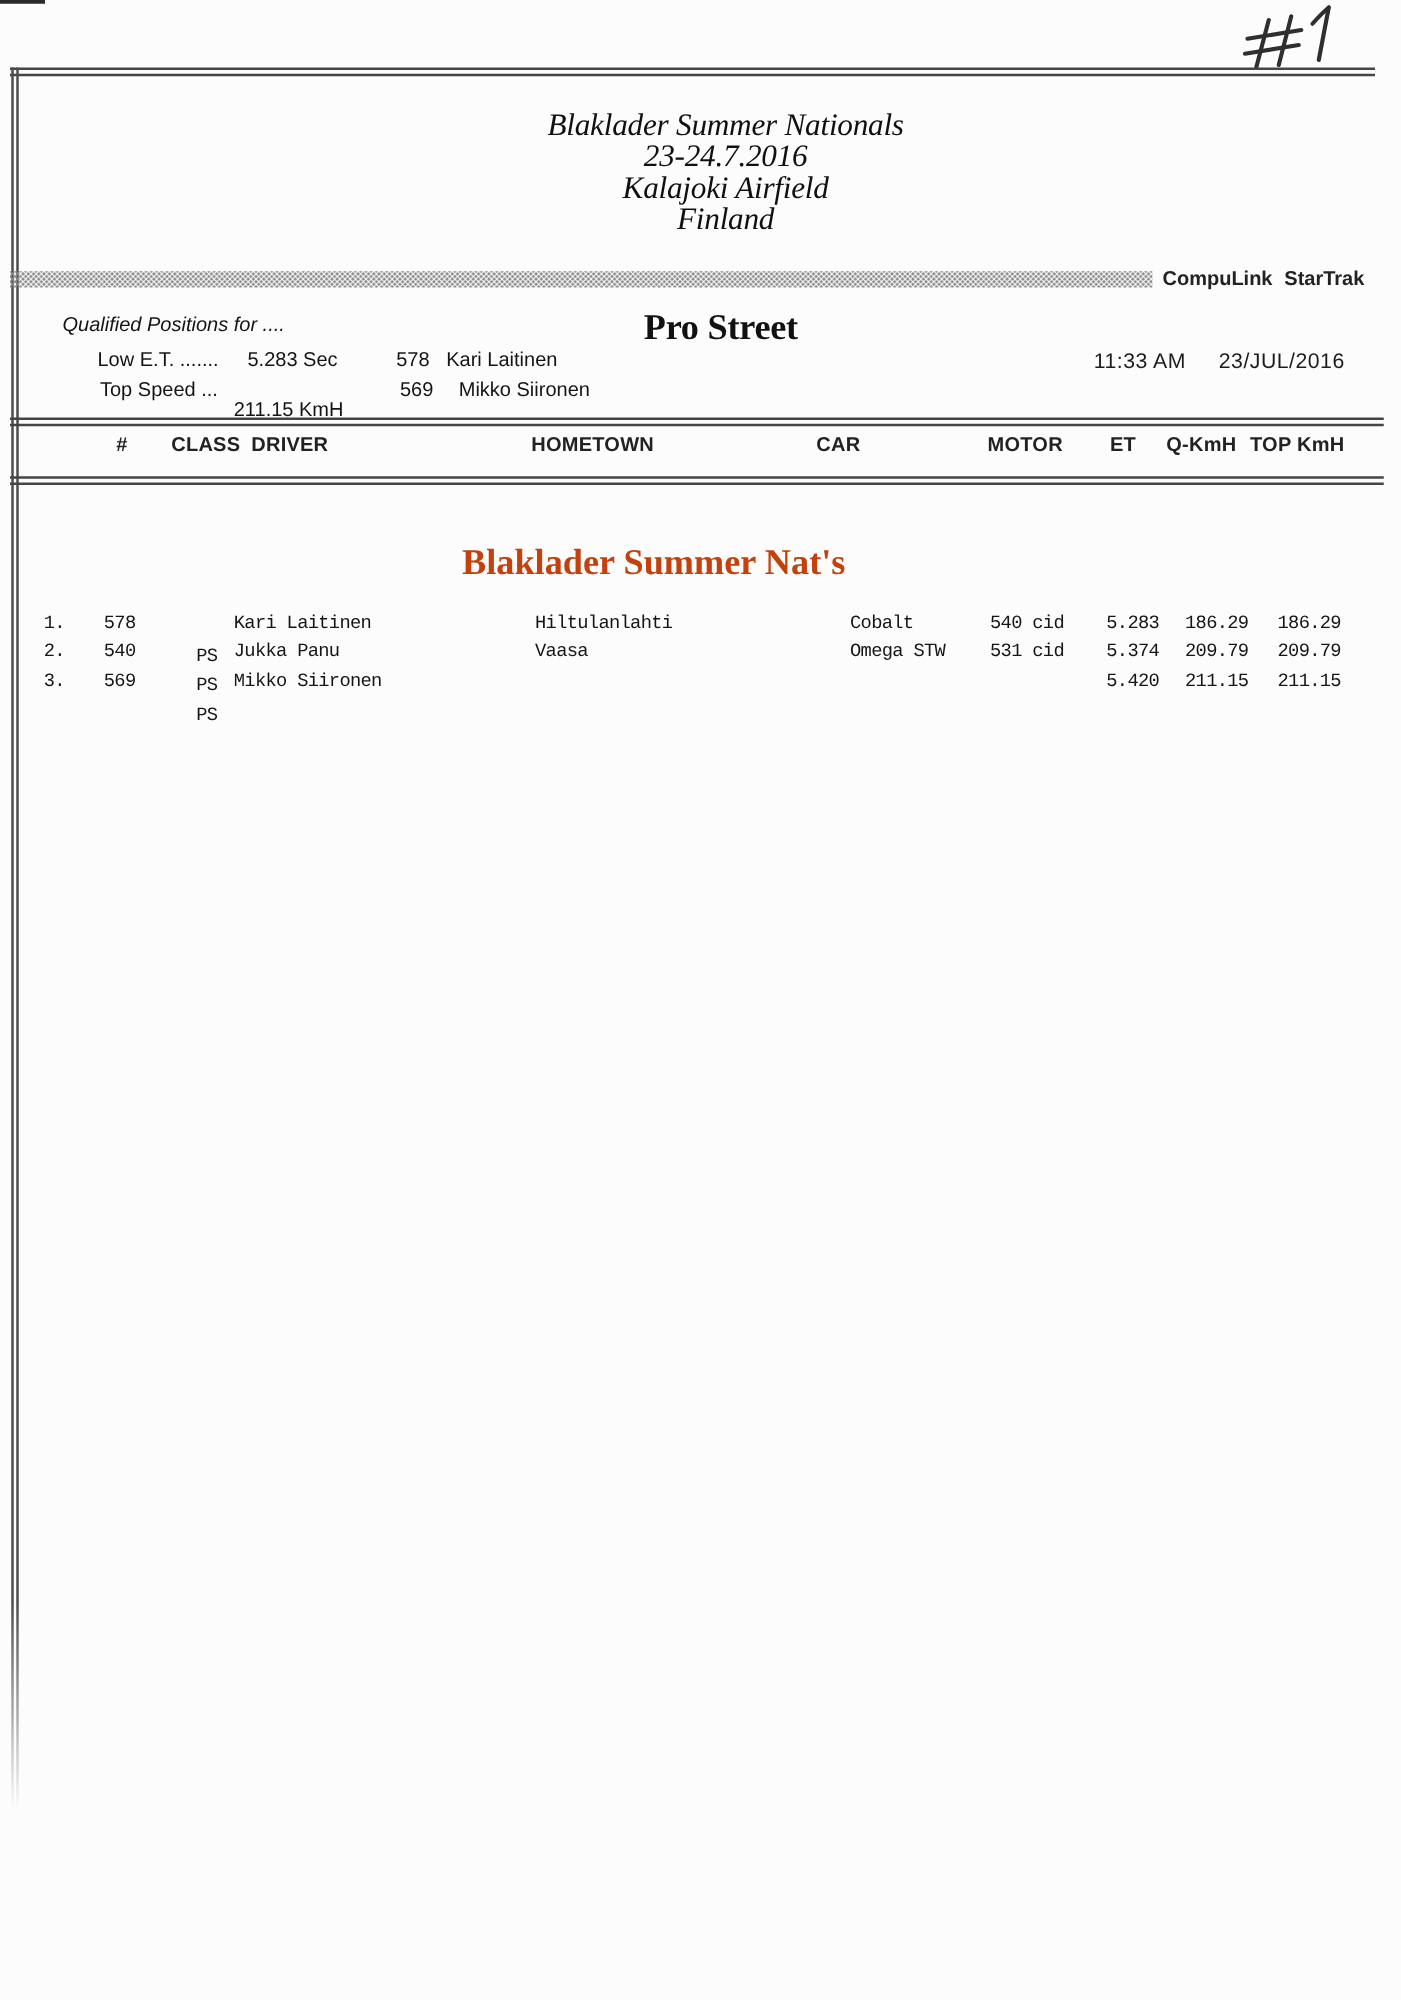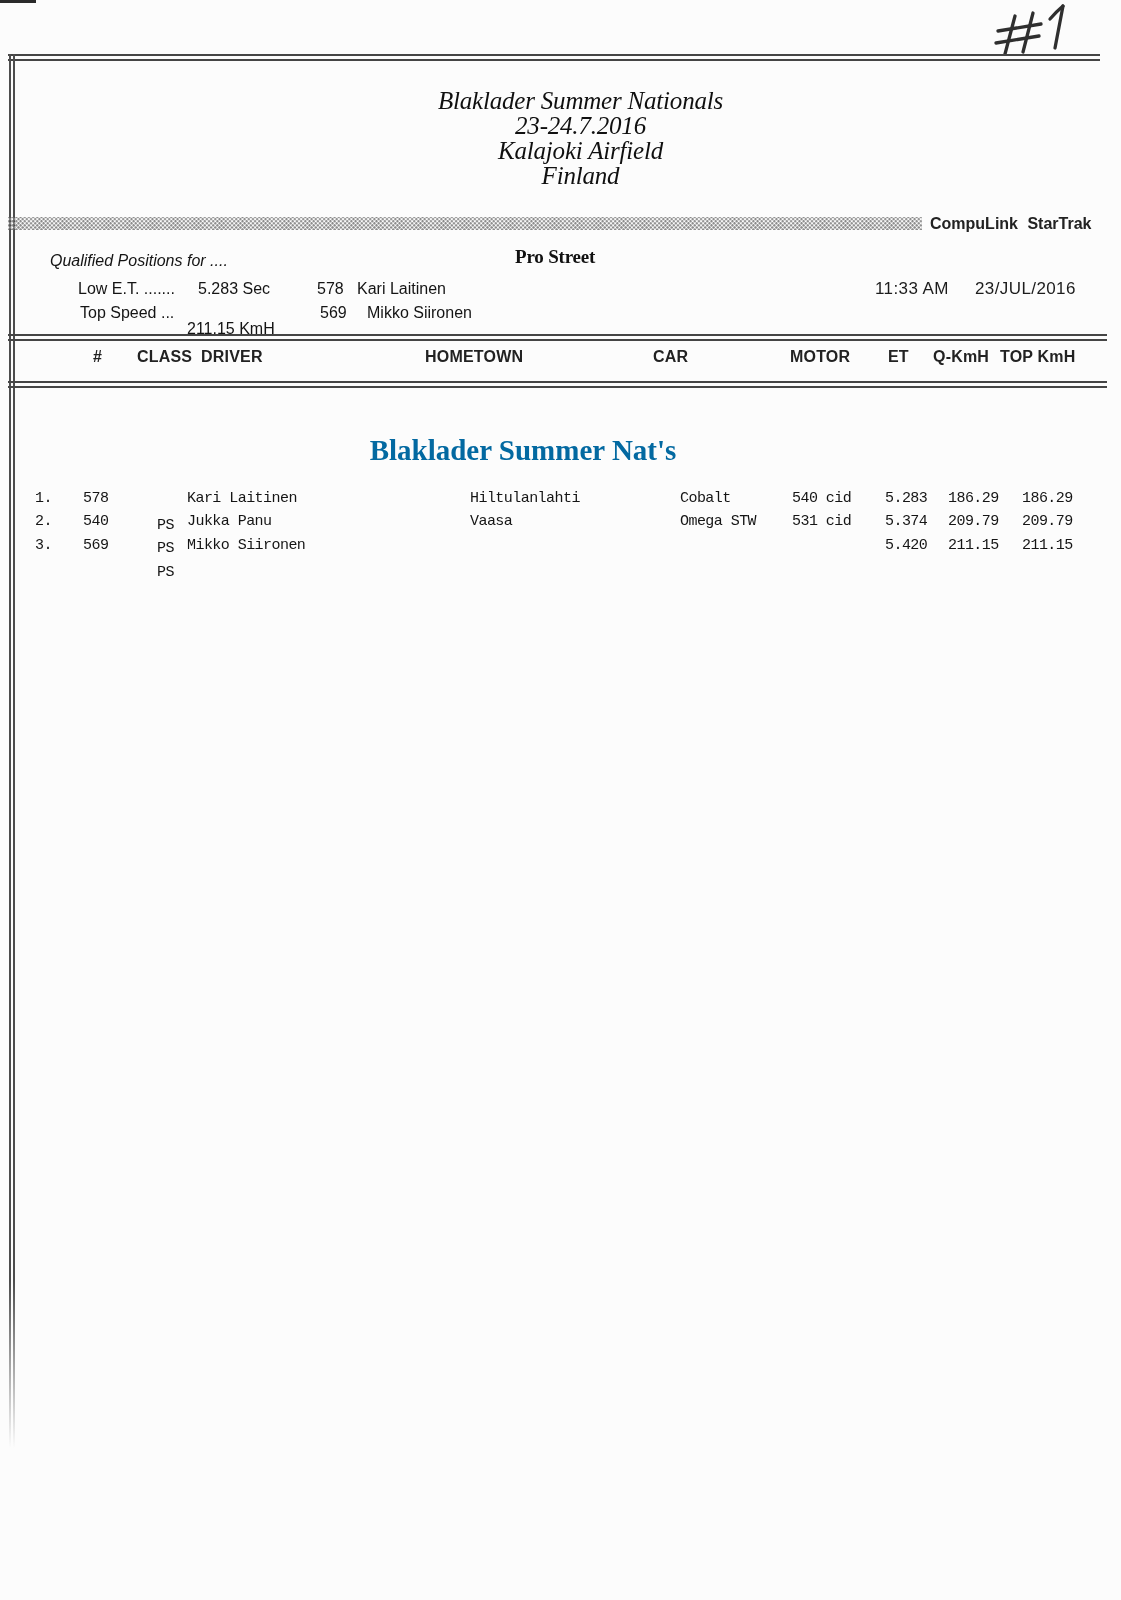--- a/index.html
+++ b/index.html
@@ -41,38 +41,38 @@
   .q-label{left:50px;top:252px;font-style:italic;}
   .lowet-label{left:78px;top:280px;}
   .lowet-value{left:198px;top:280px;}
   .lowet-car{left:317px;top:280px;}
   .lowet-driver{left:357px;top:280px;}
   .topspeed-label{left:80px;top:304px;}
   .topspeed-value{left:187px;top:320px;}
   .topspeed-car{left:320px;top:304px;}
   .topspeed-driver{left:367px;top:304px;}
   .class-title{left:515px;top:246px;font-family:"Liberation Serif",serif;
-    font-weight:bold;font-size:19px;color:#111;letter-spacing:-0.2px;}
+    font-weight:bold;font-size:29px;color:#111;letter-spacing:-0.2px;}
   .print-time{left:875px;top:279px;font-size:17px;letter-spacing:0.4px;}
   .print-date{left:975px;top:279px;font-size:17px;letter-spacing:0.4px;}
   
   .col-head{top:348px;font-size:16px;font-weight:bold;color:#222;letter-spacing:0.2px;}
   .h-num{left:93px;}.h-cls{left:137px;}.h-driver{left:201px;}.h-home{left:425px;}
   .h-car{left:653px;}.h-motor{left:790px;}.h-et{left:888px;}.h-q{left:933px;}.h-top{left:1000px;}
   
   .section-title{left:0;top:434px;width:1046px;text-align:center;
-    font-family:"Liberation Serif",serif;font-weight:bold;font-size:29px;color:#0369a1;}
+    font-family:"Liberation Serif",serif;font-weight:bold;font-size:29px;color:#c2410c;}
   
   .row{left:0;width:1121px;height:23px;
     font-family:"Liberation Mono","DejaVu Sans Mono",monospace;
     font-size:15px;letter-spacing:-0.55px;color:#151515;white-space:pre;}
   .r0{top:490px;}.r1{top:513px;}.r2{top:537px;}
   .row span{position:absolute;top:0;}
   .c-pos{left:35px;}.c-num{left:83px;}.c-cls{left:157px;margin-top:27px;}.c-driver{left:187px;}
-  .c-home{left:428px;margin-left:42px;}.c-car{left:680px;}.c-motor{left:792px;}
+  .c-home{left:428px;}.c-car{left:680px;}.c-motor{left:792px;}
   .c-et{left:885px;}.c-q{left:948px;}.c-top{left:1022px;}
 </style>
 </head>
 <body>
 
 <div>
 
   <div class="abs scan-artifact"></div>
 
   <svg class="abs handnote" width="95" height="54" viewBox="0 0 95 54" aria-label="# 1">

